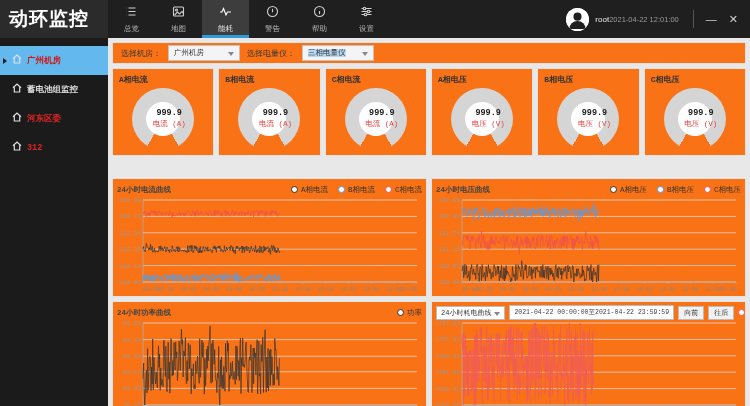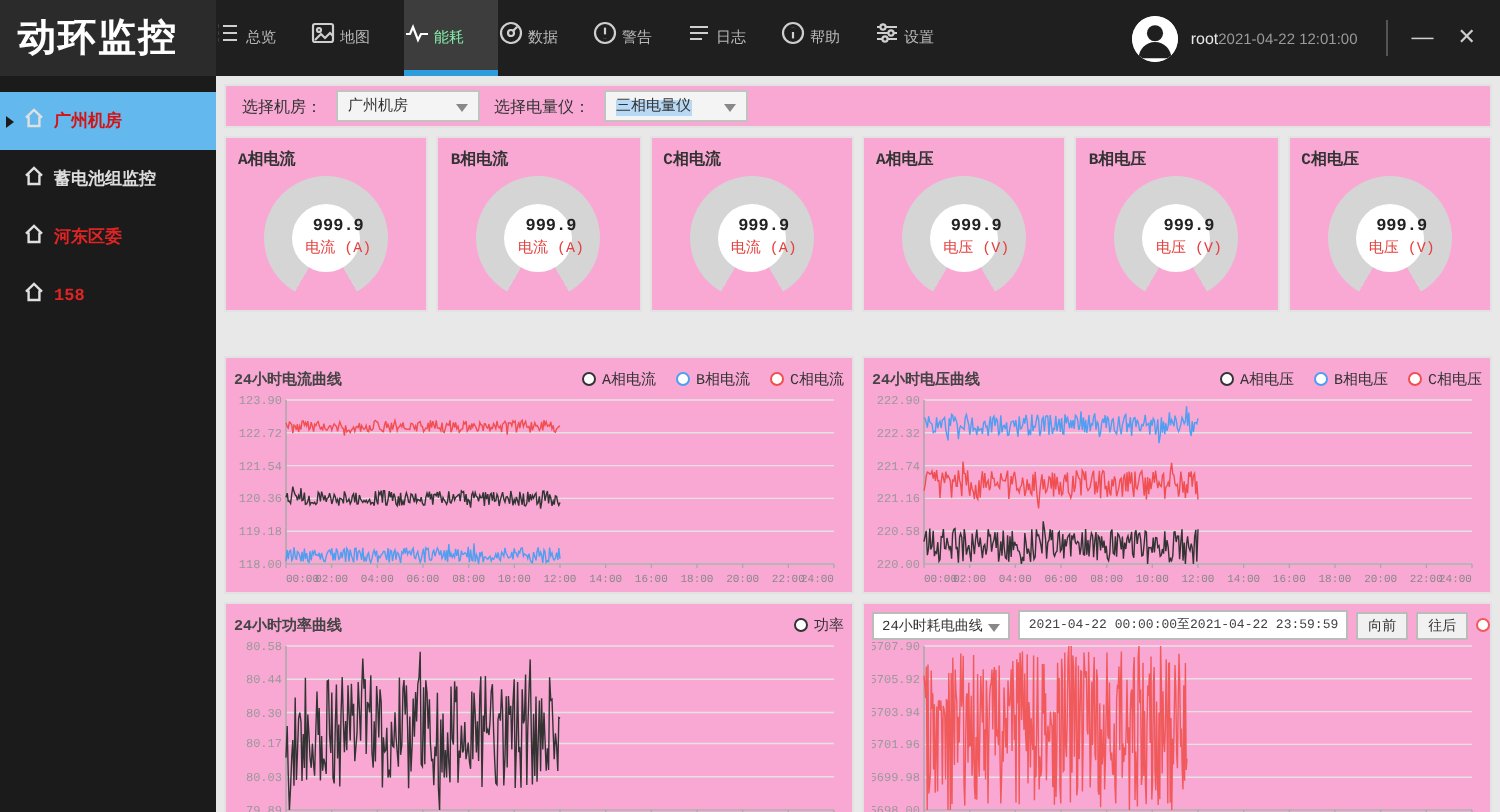--- a/index.html
+++ b/index.html
@@ -5,25 +5,25 @@
   * { margin:0; padding:0; box-sizing:border-box; }
   html,body { width:750px; height:406px; overflow:hidden; background:#e8e8e8;
     font-family:"Liberation Sans","DejaVu Sans",sans-serif; }
   .app { width:750px; height:406px; display:flex; flex-direction:column; }
 
   
   .topbar { height:38px; background:#1f1f1f; display:flex; align-items:stretch; flex:0 0 38px; }
   .brand { width:108px; background:#2b2b2b; color:#fff; font-size:19px; font-weight:bold;
     display:flex; align-items:center; padding-left:9px; letter-spacing:1px; }
   .topnav { display:flex; }
-  .nav-item { width:47px; display:flex; flex-direction:row; align-items:center; justify-content:flex-start;
+  .nav-item { width:47px; display:flex; flex-direction:column; align-items:center; justify-content:center;
     gap:2px; color:#b9b9b9; cursor:pointer; }
   .nav-item svg { width:13px; height:13px; stroke:#cfcfcf; fill:none; stroke-width:1.1; }
   .nav-item .nav-label { font-size:7.5px; }
-  .nav-item.active { background:#3d3d3d; border-bottom:3px solid #2d9cdb; color:#86efac; padding-top:3px; }
+  .nav-item.active { background:#3d3d3d; border-bottom:3px solid #2d9cdb; color:#e5e5e5; padding-top:3px; }
   .nav-item.active svg { stroke:#fff; }
   .tb-spacer { flex:1; }
   .user { display:flex; align-items:center; gap:6px; padding-right:10px; }
   .avatar { width:23px; height:23px; border-radius:50%; overflow:hidden; background:#fff; flex:0 0 23px; }
   .user-meta { display:flex; flex-direction:row; justify-content:center; }
   .user-name { color:#e8e8e8; font-size:8px; }
   .user-time { color:#9a9a9a; font-size:7.5px; }
   .winbtns { display:flex; align-items:center; gap:12px; padding:0 12px 0 4px; }
   .win-sep { width:1px; height:18px; background:#555; }
   .winbtn { color:#cfcfcf; font-size:11px; cursor:pointer; line-height:1; }
@@ -34,21 +34,21 @@
   .side-item { height:29px; display:flex; align-items:center; gap:5px; padding-left:12px;
     color:#dcdcdc; font-size:8.5px; font-weight:600; cursor:pointer; position:relative; }
   .side-item svg { width:10px; height:10px; stroke:#e0e0e0; fill:none; stroke-width:1.2; flex:0 0 10px; }
   .side-item.selected { background:#63b9ee; }
   .side-item.selected::before { content:""; position:absolute; left:3px; top:50%; margin-top:-3px;
     border-left:4px solid #1b1b1b; border-top:3px solid transparent; border-bottom:3px solid transparent; }
   .side-item.alarm { color:#e02424; }
   .side-item.selected.alarm { color:#d41414; }
 
   .main { flex:1; padding:4px; display:flex; flex-direction:column; gap:4px; min-width:0; }
-  .card { background:#f9a8d4; border:1px solid #e2e2e2; }
+  .card { background:#f97316; border:1px solid #e2e2e2; }
 
   
   .filterbar { height:22px; display:flex; align-items:center; gap:7px; padding:0 8px; flex:0 0 22px; }
   .f-label { font-size:8px; color:#333; }
   .sel { position:relative; border:1px solid #c2c2c2; background:#f4f4f4; font-size:7.5px; color:#333;
     padding:2px 16px 2px 5px; min-width:72px; cursor:pointer; }
   .sel::after { content:""; position:absolute; right:5px; top:50%; margin-top:-1px;
     border-left:3px solid transparent; border-right:3px solid transparent; border-top:4px solid #888; }
   .sel .hl { background:#b8d9f5; }
 
@@ -107,38 +107,24 @@
       </div>
       <div class="nav-item active">
         <span><svg viewBox="0 0 13 13" width="13" height="13">
               <path d="M1 7h2l1.5-3.5L7 10l1.5-3H12"></path>
             </svg></span>
         <span class="nav-label">能耗</span>
       </div>
       <div class="nav-item">
         <span><svg viewBox="0 0 13 13" width="13" height="13">
               <circle cx="6.5" cy="6.5" r="5"></circle>
-              <circle cx="6.5" cy="6.5" r="1.5"></circle>
-              <path d="M7.6 5.4l2-2"></path>
-            </svg></span>
-        <span class="nav-label">数据</span>
-      </div>
-      <div class="nav-item">
-        <span><svg viewBox="0 0 13 13" width="13" height="13">
-              <circle cx="6.5" cy="6.5" r="5"></circle>
               <path d="M6.5 3.8v3.4"></path>
               <path d="M6.5 9.2v.1" stroke-width="1.6"></path>
             </svg></span>
         <span class="nav-label">警告</span>
-      </div>
-      <div class="nav-item">
-        <span><svg viewBox="0 0 13 13" width="13" height="13">
-              <path d="M2 3.5h9M2 6.5h9M2 9.5h6"></path>
-            </svg></span>
-        <span class="nav-label">日志</span>
       </div>
       <div class="nav-item">
         <span><svg viewBox="0 0 13 13" width="13" height="13">
               <circle cx="6.5" cy="6.5" r="5"></circle>
               <path d="M6.5 6v3.2"></path>
               <path d="M6.5 3.9v.1" stroke-width="1.6"></path>
             </svg></span>
         <span class="nav-label">帮助</span>
       </div>
       <div class="nav-item">
@@ -192,21 +178,21 @@
       <div class="side-item alarm">
         <span><svg viewBox="0 0 10 10" width="10" height="10">
               <path d="M1 4.8L5 1l4 3.8M2.3 4.2V9h5.4V4.2"></path>
             </svg></span>
         <span>河东区委</span>
       </div>
       <div class="side-item alarm">
         <span><svg viewBox="0 0 10 10" width="10" height="10">
               <path d="M1 4.8L5 1l4 3.8M2.3 4.2V9h5.4V4.2"></path>
             </svg></span>
-        <span>158</span>
+        <span>312</span>
       </div>
     </aside>
 
     <main class="main">
 
       <div class="filterbar card">
         <span class="f-label">选择机房：</span>
         <span class="sel"><span>广州机房</span></span>
         <span class="f-label">选择电量仪：</span>
         <span class="sel"><span class="hl">三相电量仪</span></span>

